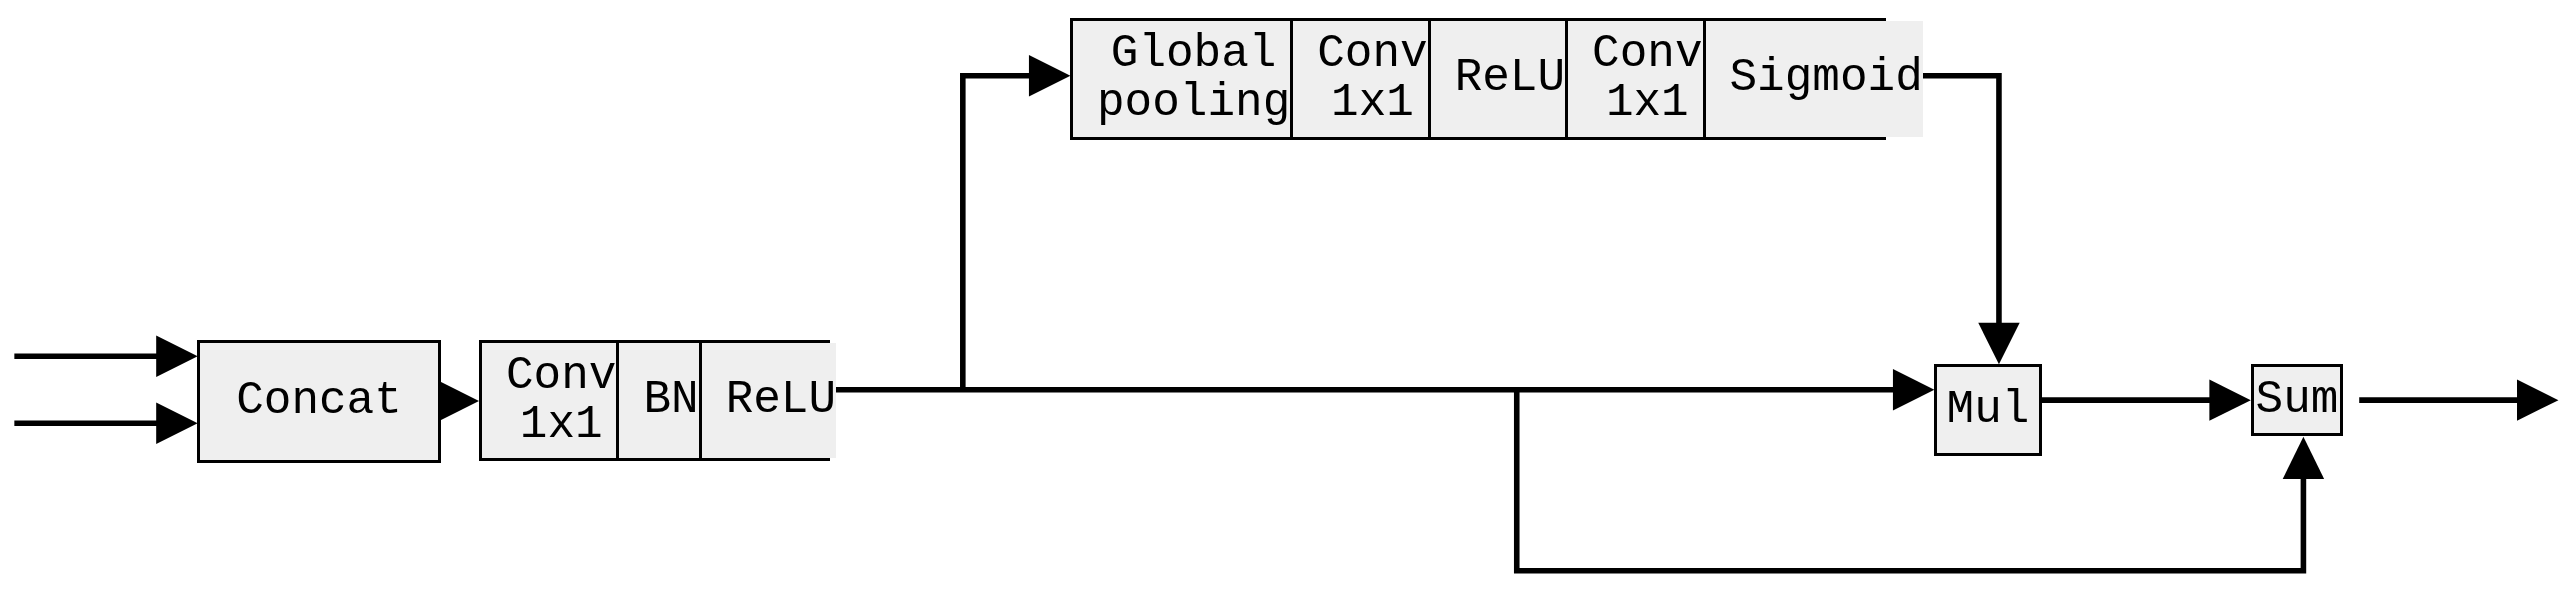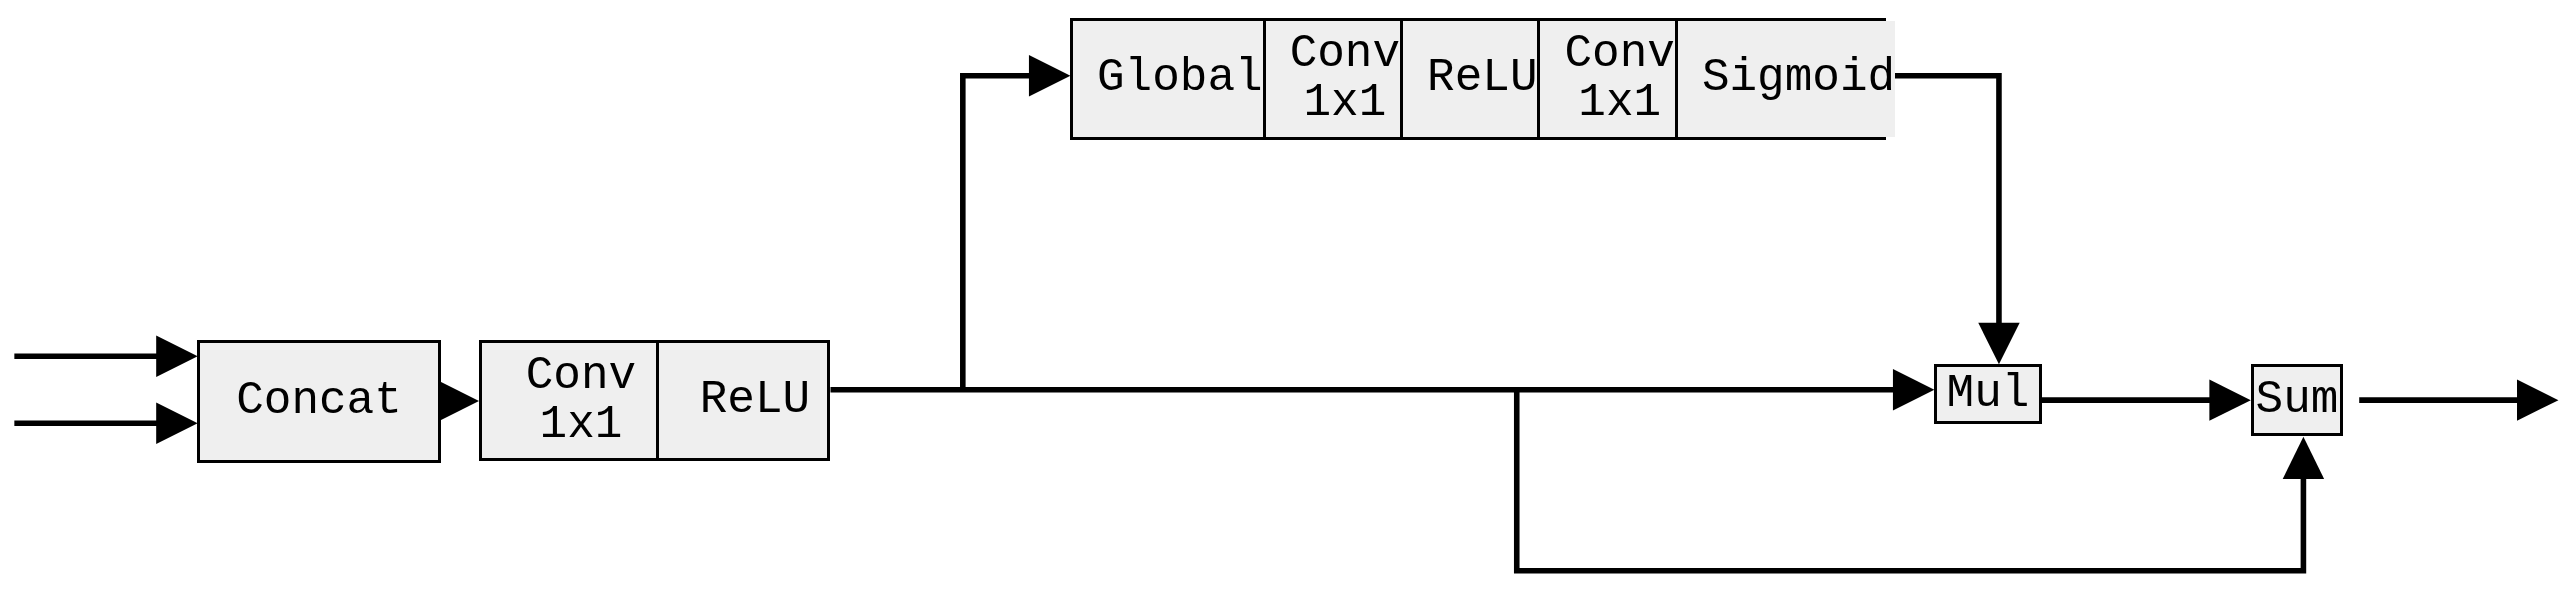--- a/index.html
+++ b/index.html
@@ -116,46 +116,50 @@
 
   <div class="box" style="left:197px; top:340px; width:244px; height:123px;">
     <span>Concat</span>
   </div>
 
   <div class="group" style="left:479px; top:340px; width:351px; height:121px;">
     <div class="cell" style="flex:178 0 0;">
       <span>Conv</span>
       <span>1x1</span>
     </div>
+    <div class="cell" style="flex:92 0 0;">
+      <span>BN</span>
+    </div>
     <div class="cell" style="flex:171 0 0;">
       <span>ReLU</span>
     </div>
   </div>
 
   <div class="group" style="left:1070px; top:17.5px; width:816px; height:122px;">
     <div class="cell" style="flex:252 0 0;">
       <span>Global</span>
+      <span>pooling</span>
     </div>
     <div class="cell" style="flex:169 0 0;">
       <span>Conv</span>
       <span>1x1</span>
     </div>
     <div class="cell" style="flex:160 0 0;">
       <span>ReLU</span>
     </div>
     <div class="cell" style="flex:190 0 0;">
       <span>Conv</span>
       <span>1x1</span>
     </div>
     <div class="cell" style="flex:253 0 0;">
       <span>Sigmoid</span>
     </div>
   </div>
 
-  <div class="box" style="left:1934px; top:364px; width:108px; height:60px;">
+  <div class="box" style="left:1934px; top:364px; width:108px; height:92px;">
     <span>Mul</span>
   </div>
 
   <div class="box" style="left:2251px; top:364px; width:92px; height:72px;">
     <span>Sum</span>
   </div>
 
 </div>
 
 

